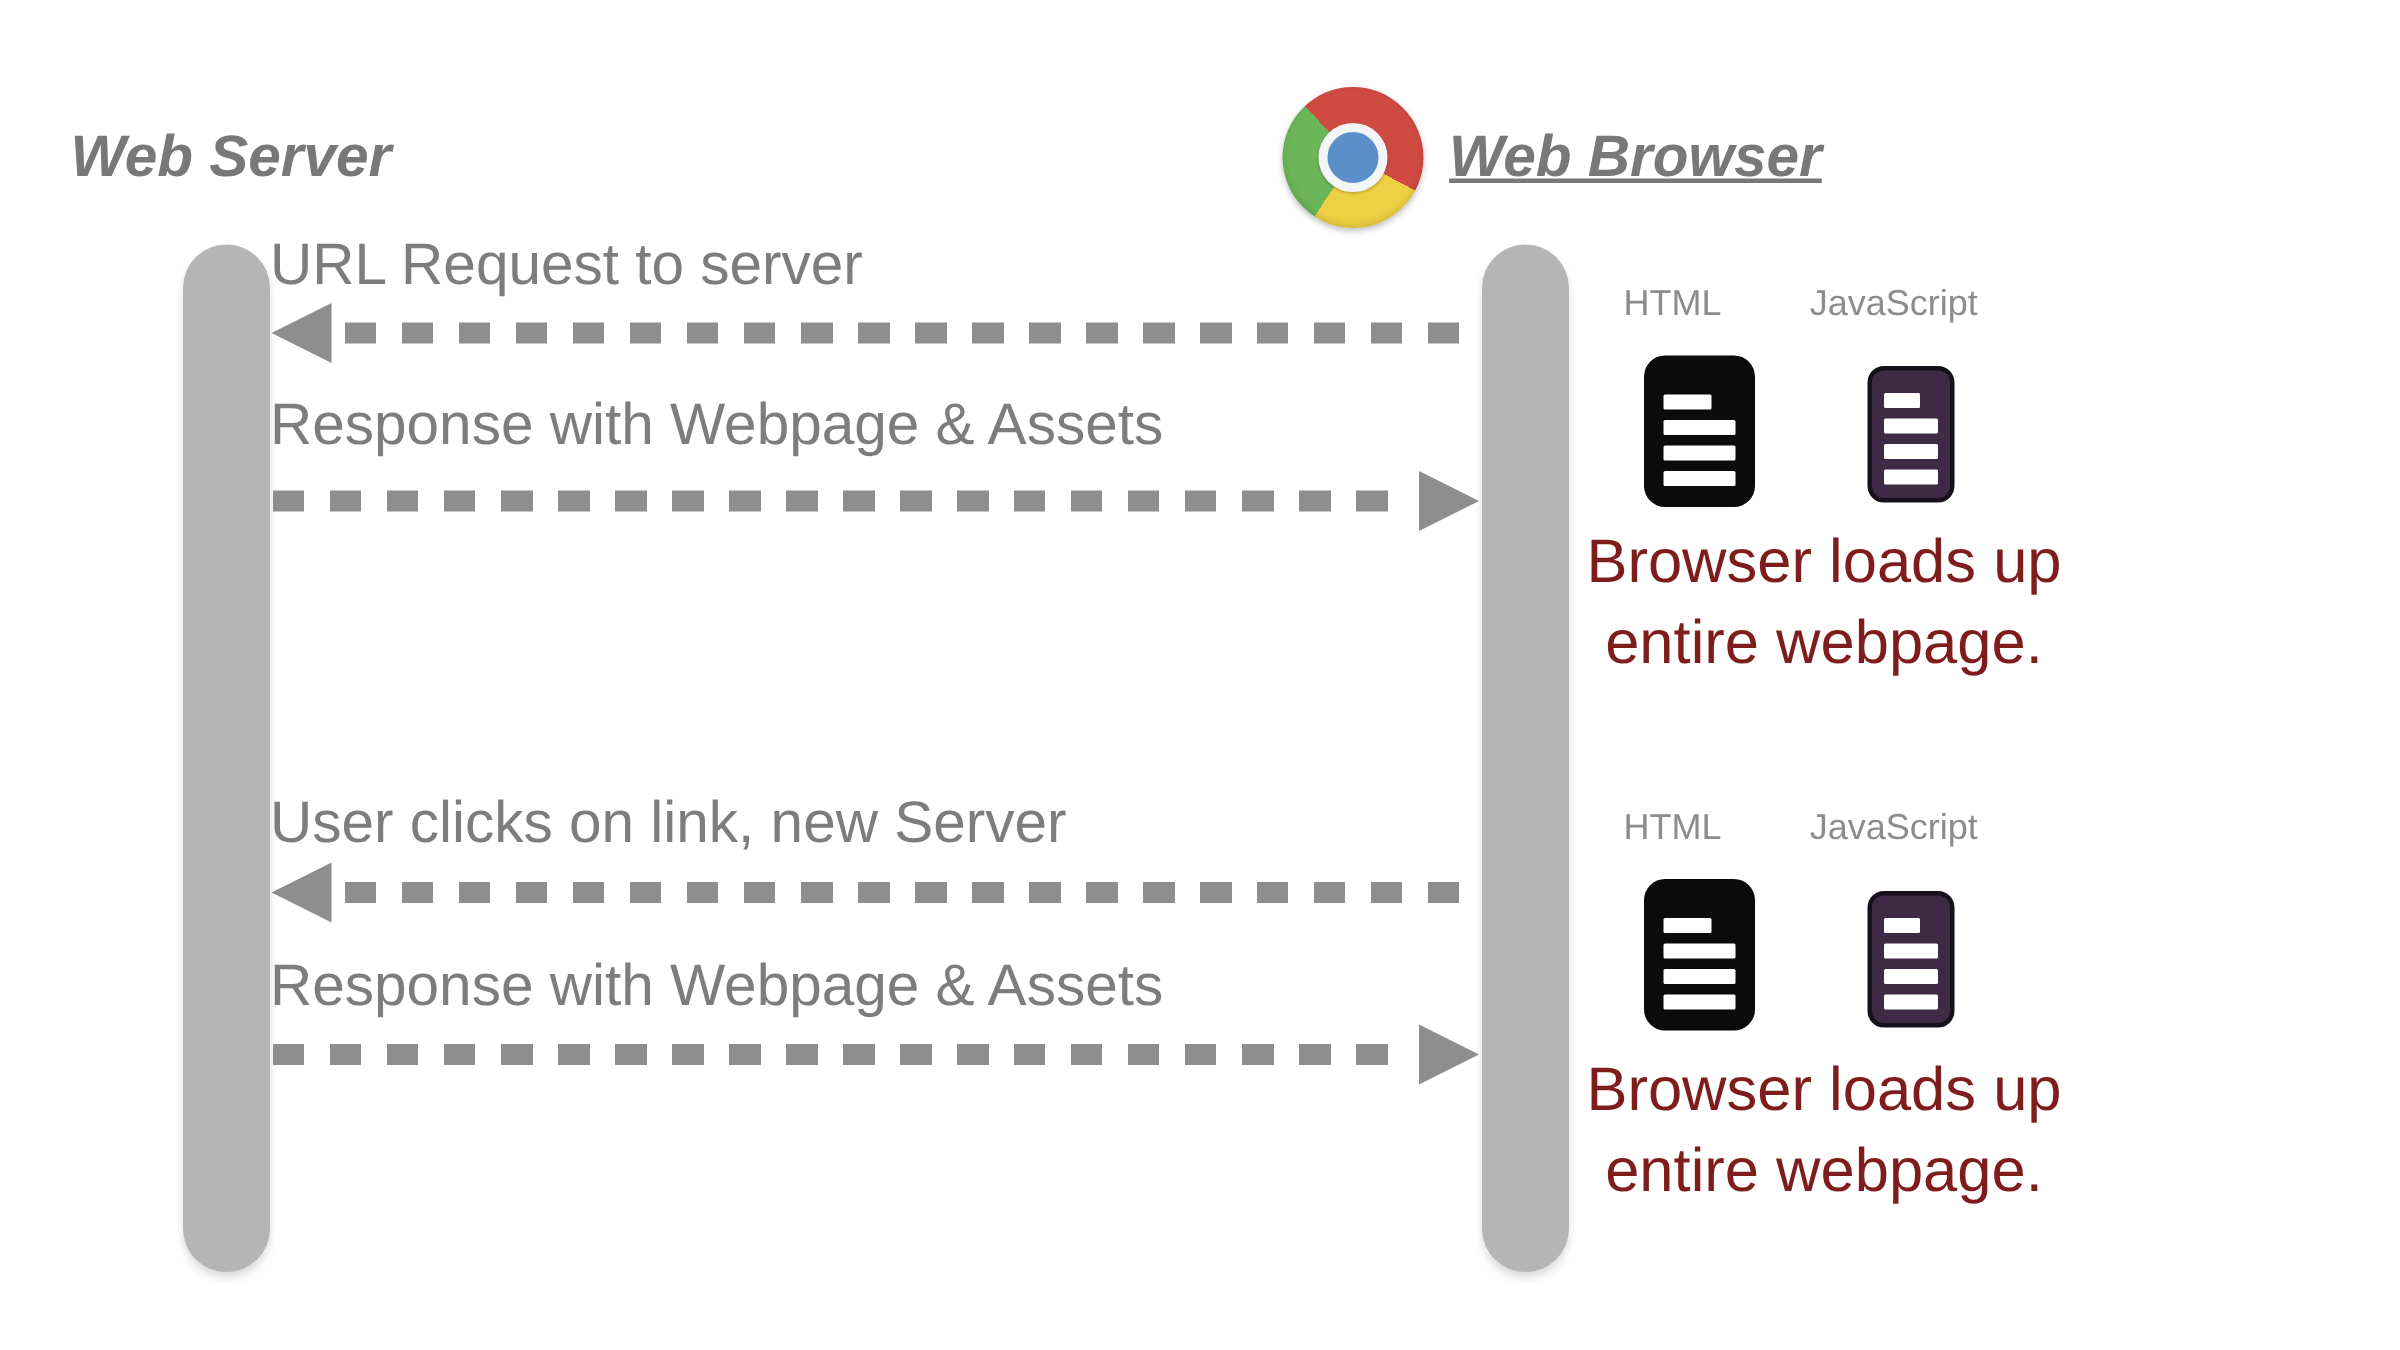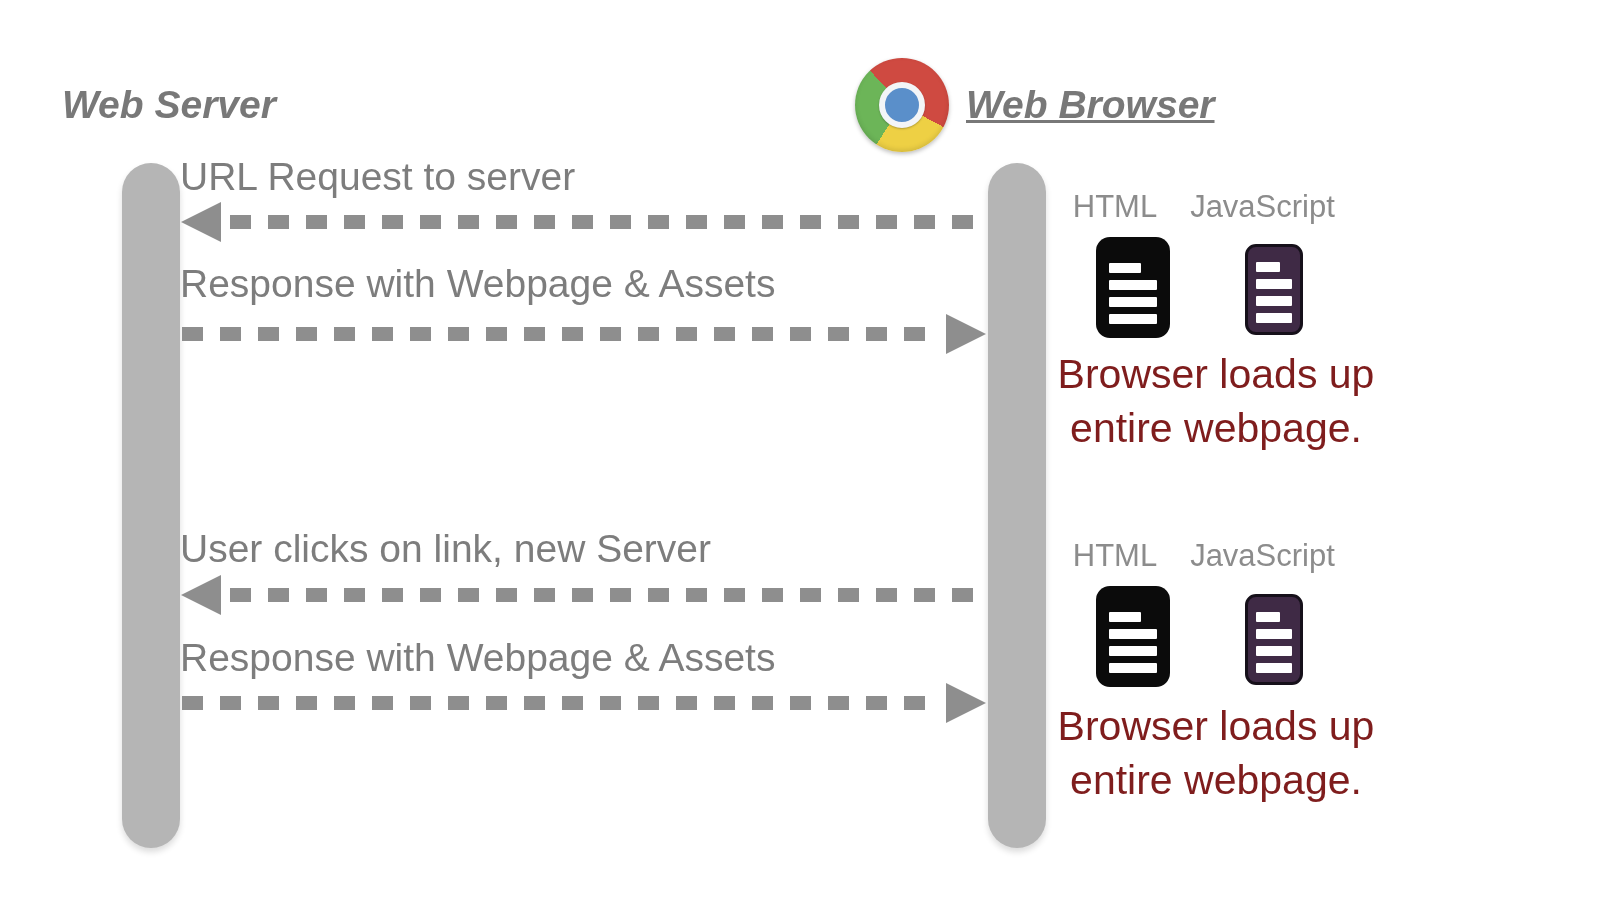--- a/index.html
+++ b/index.html
@@ -13,21 +13,21 @@
 
   
   .actor-title {
     position: absolute;
     font-size: 39px;
     font-style: italic;
     font-weight: 600;
     color: #787878;
     white-space: nowrap;
   }
-  .title-server { left: 62px; top: 83px; font-style: italic; }
+  .title-server { left: 47px; top: 83px; font-style: italic; }
   .title-browser { left: 966px; top: 83px; text-decoration: underline; }
 
   
   .chrome-icon {
     position: absolute;
     left: 855px; top: 58px;
     width: 94px; height: 94px;
     border-radius: 50%;
     background: conic-gradient(from 0deg,
       #cf4a41 0deg 118deg,
@@ -77,21 +77,21 @@
     width: 0; height: 0;
     border-top: 20px solid transparent;
     border-bottom: 20px solid transparent;
   }
   .arrowhead-left  { border-right: 40px solid #8e8e8e; }
   .arrowhead-right { border-left: 40px solid #8e8e8e; }
 
   
   .file-label {
     position: absolute;
-    font-size: 31px;
+    font-size: 24px;
     color: #8c8c8c;
     text-align: center;
     white-space: nowrap;
   }
   .doc-icon {
     position: absolute;
     display: flex;
     flex-direction: column;
     justify-content: flex-end;
     gap: 7px;

